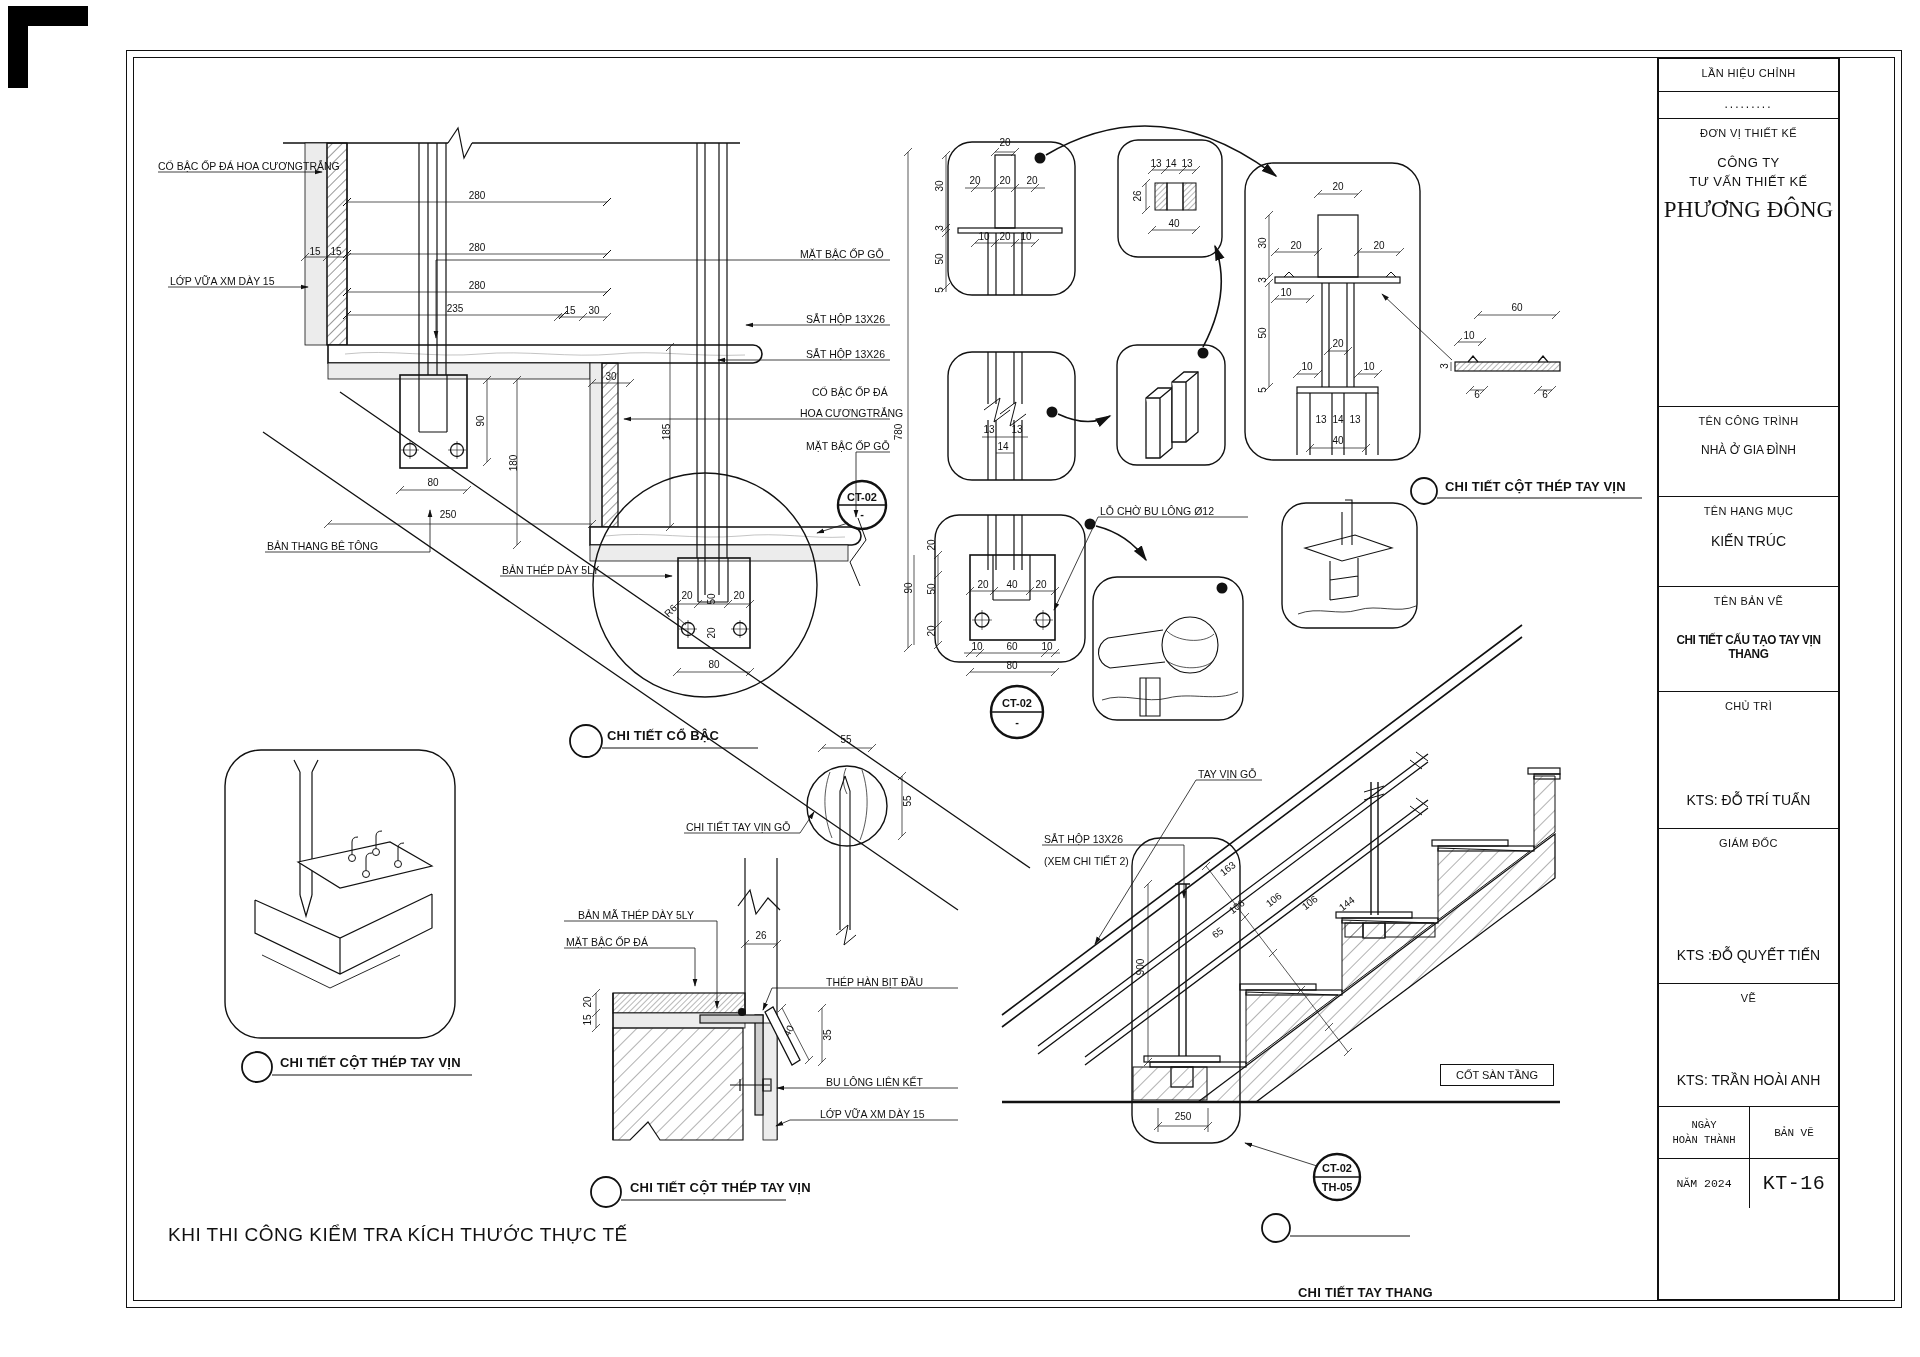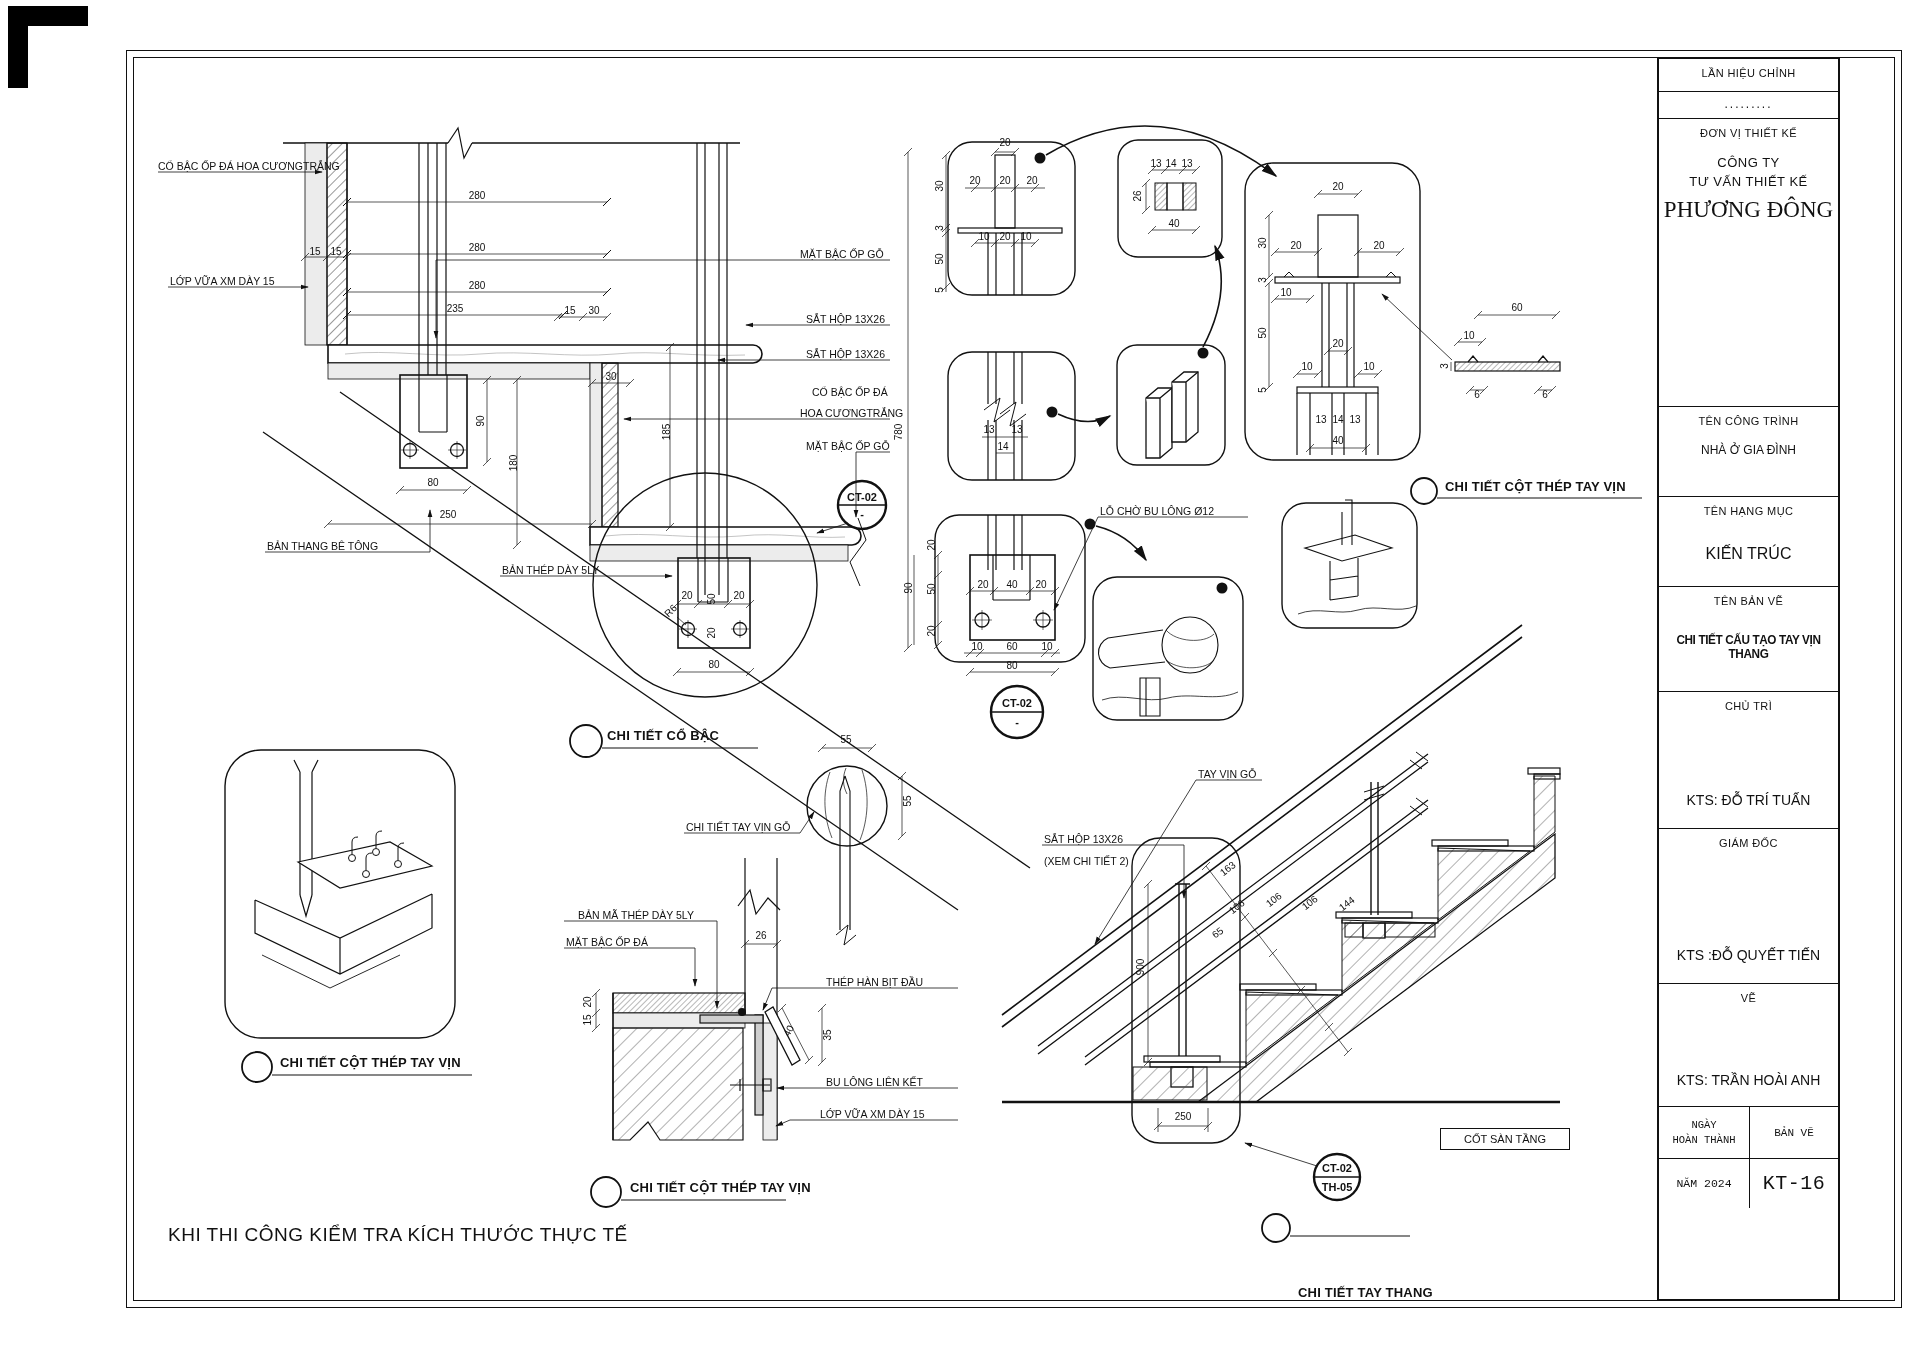--- a/index.html
+++ b/index.html
@@ -10,21 +10,21 @@
   .cornerV{position:absolute;left:8px;top:6px;width:20px;height:82px;background:#000;}
   .cornerH{position:absolute;left:8px;top:6px;width:80px;height:20px;background:#000;}
   .lb{position:absolute;white-space:nowrap;line-height:1;
       transform:translate(0,-50%) rotate(var(--r,0deg));}
   .dim{font-size:10px;transform:translate(-50%,-50%) rotate(var(--r,0deg));}
   .callout{font-size:10.5px;}
   .dtitle{font-size:13px;font-weight:bold;letter-spacing:.2px;}
   .btxt{position:absolute;font-size:11px;font-weight:bold;line-height:1;
         transform:translate(-50%,-50%);text-align:center;white-space:nowrap;}
   .note{position:absolute;left:168px;top:1224px;font-size:19px;letter-spacing:.5px;white-space:nowrap;}
-  .cstbox{position:absolute;left:1440px;top:1128px;width:130px;height:22px;border:1.3px solid #111;
+  .cstbox{position:absolute;left:1440px;top:1064px;width:114px;height:22px;border:1.3px solid #111;
           box-sizing:border-box;font-size:11px;display:flex;align-items:center;justify-content:center;white-space:nowrap;}
   
   .tb{position:absolute;left:1657px;top:57px;width:183px;height:1244px;border:2px solid #111;
       box-sizing:border-box;background:#fff;}
   .tb .row{box-sizing:border-box;border-bottom:1.5px solid #111;position:relative;overflow:hidden;}
   .tb .row:last-child{border-bottom:none;}
   .tlab{display:block;text-align:center;font-size:11px;letter-spacing:.4px;margin-top:8px;}
   .tval{display:block;text-align:center;}
   .split{display:flex;height:100%;font-family:Liberation Mono, monospace;}
   .split>div{flex:0 0 91px;box-sizing:border-box;border-right:1.5px solid #111;
@@ -514,21 +514,21 @@
       <span class="tval" style="margin-top:16px;font-size:13px;letter-spacing:.5px;">CÔNG TY</span>
       <span class="tval" style="margin-top:4px;font-size:13px;letter-spacing:.5px;">TƯ VẤN THIẾT KẾ</span>
       <span class="tval" style="margin-top:8px;font-family:'Liberation Serif',serif;font-size:23px;">PHƯƠNG ĐÔNG</span>
     </div>
     <div class="row" style="height:90px;">
       <span class="tlab">TÊN CÔNG TRÌNH</span>
       <span class="tval" style="margin-top:16px;font-size:12px;">NHÀ Ở GIA ĐÌNH</span>
     </div>
     <div class="row" style="height:90px;">
       <span class="tlab">TÊN HẠNG MỤC</span>
-      <span class="tval" style="margin-top:28px;font-size:16px;">KIẾN TRÚC</span>
+      <span class="tval" style="margin-top:16px;font-size:14px;">KIẾN TRÚC</span>
     </div>
     <div class="row" style="height:105px;">
       <span class="tlab">TÊN BẢN VẼ</span>
       <span class="tval" style="margin-top:26px;font-size:12.5px;font-weight:bold;letter-spacing:-.4px;transform:scaleX(.94);">CHI TIẾT CẤU TẠO TAY VỊN THANG</span>
     </div>
     <div class="row" style="height:137px;">
       <span class="tlab">CHỦ  TRÌ</span>
       <span class="tval" style="margin-top:80px;font-size:14px;">KTS: ĐỖ TRÍ TUẤN</span>
     </div>
     <div class="row" style="height:155px;">

